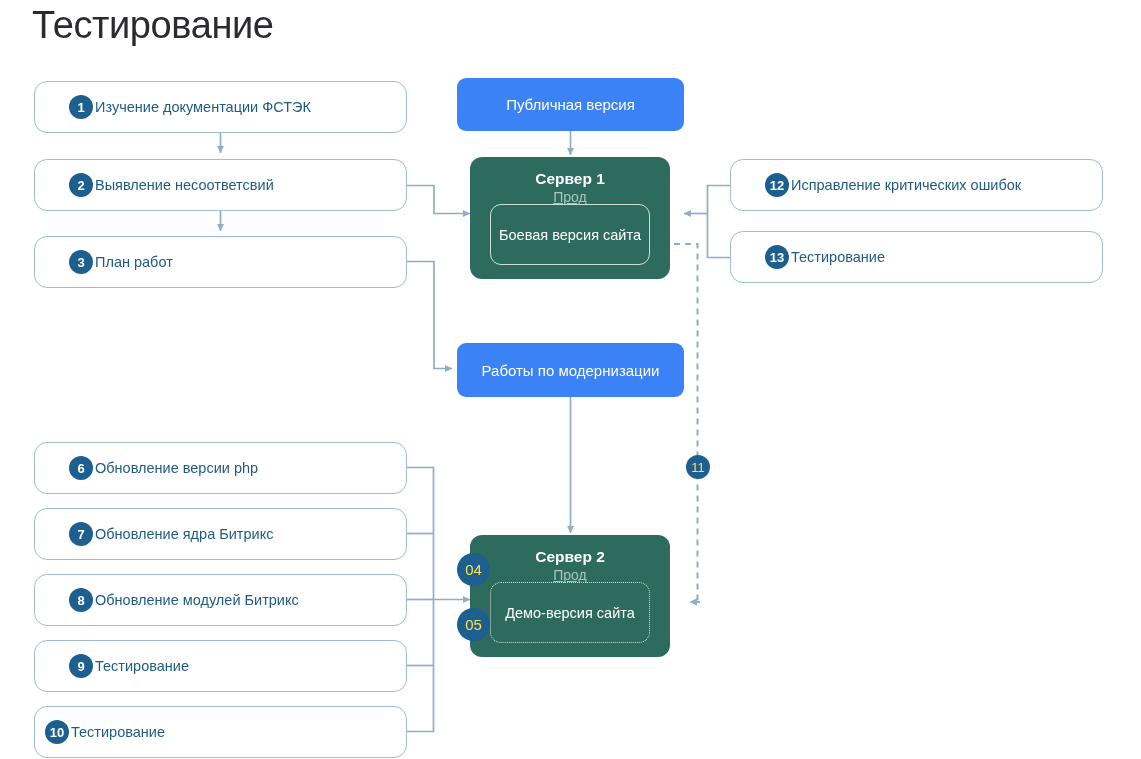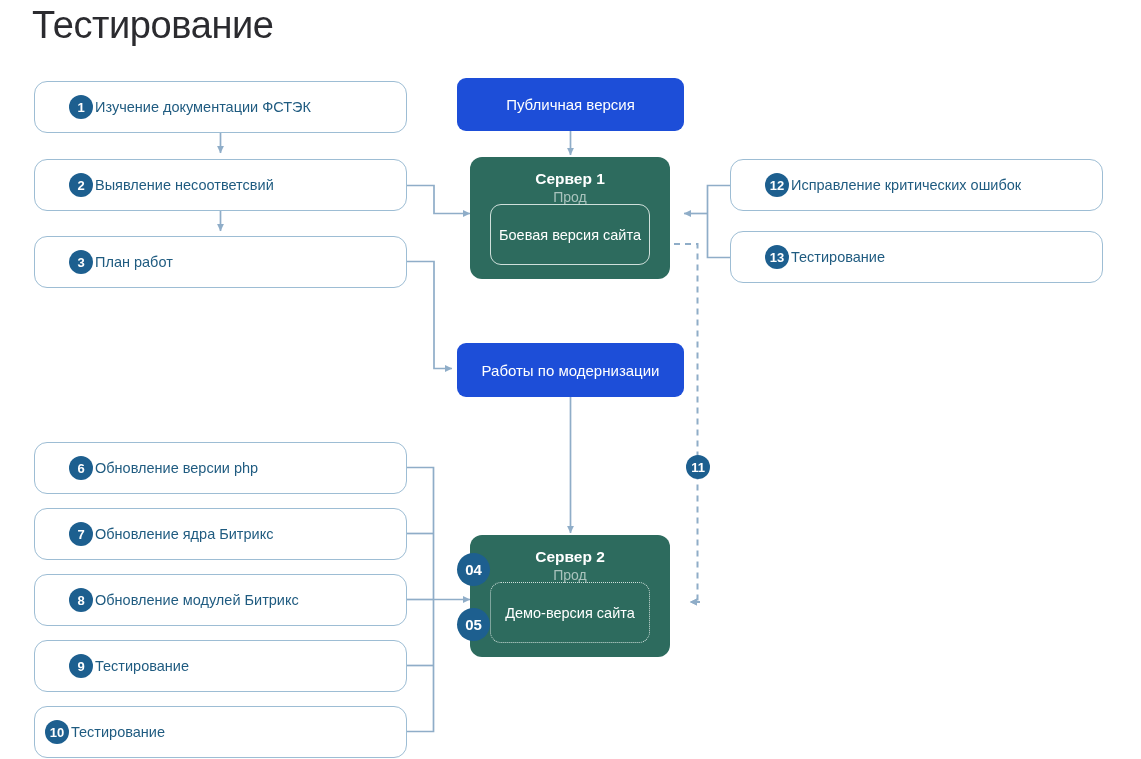--- a/index.html
+++ b/index.html
@@ -70,21 +70,21 @@
     margin-left: 2px;
     font-size: 14.5px;
     color: #1f5b80;
     white-space: nowrap;
   }
 
   
   .blue-box {
     position: absolute;
     box-sizing: border-box;
-    background: #1d4ed8;
+    background: #3b82f6;
     border-radius: 9px;
     display: flex;
     align-items: center;
     justify-content: center;
     color: #ffffff;
     font-size: 15px;
     white-space: nowrap;
   }
 
   
@@ -100,20 +100,21 @@
     color: #ffffff;
     font-size: 15.5px;
     font-weight: 700;
     line-height: 1.25;
   }
   .server-sub {
     text-align: center;
     color: #a9c3bd;
     font-size: 14px;
     line-height: 1.3;
+    text-decoration: underline;
   }
   .inner-box {
     position: absolute;
     box-sizing: border-box;
     left: 20px;
     right: 20px;
     bottom: 14px;
     height: 61px;
     border-radius: 11px;
     display: flex;
@@ -124,25 +125,25 @@
     white-space: nowrap;
   }
   .inner-box.solid-edge { border: 1.4px solid #cfe0db; }
   .inner-box.dotted-edge { border: 1.7px dotted #cfe0db; }
 
   
   .float-badge {
     position: absolute;
     border-radius: 50%;
     background: #1d5f8f;
-    color: #ffffff;
-    display: flex;
-    align-items: center;
-    justify-content: center;
-    font-weight: 700;
+    color: #fde047;
+    display: flex;
+    align-items: center;
+    justify-content: center;
+    font-weight: 400;
     line-height: 1;
     text-align: center;
   }
   .float-badge.big { width: 33px; height: 33px; font-size: 15px; }
   .float-badge.small { width: 24px; height: 24px; font-size: 13px; }
 </style>
 </head>
 <body>
 
 <div id="canvas">

